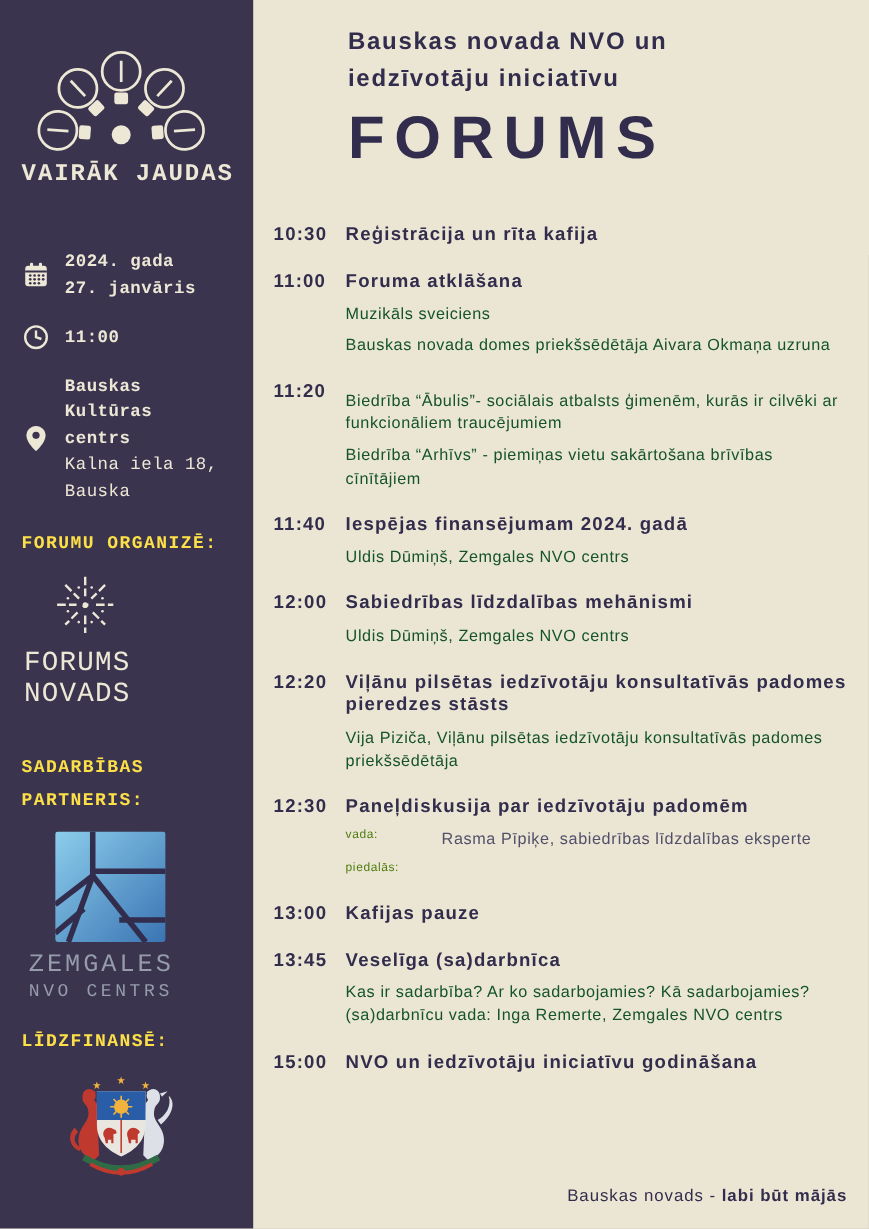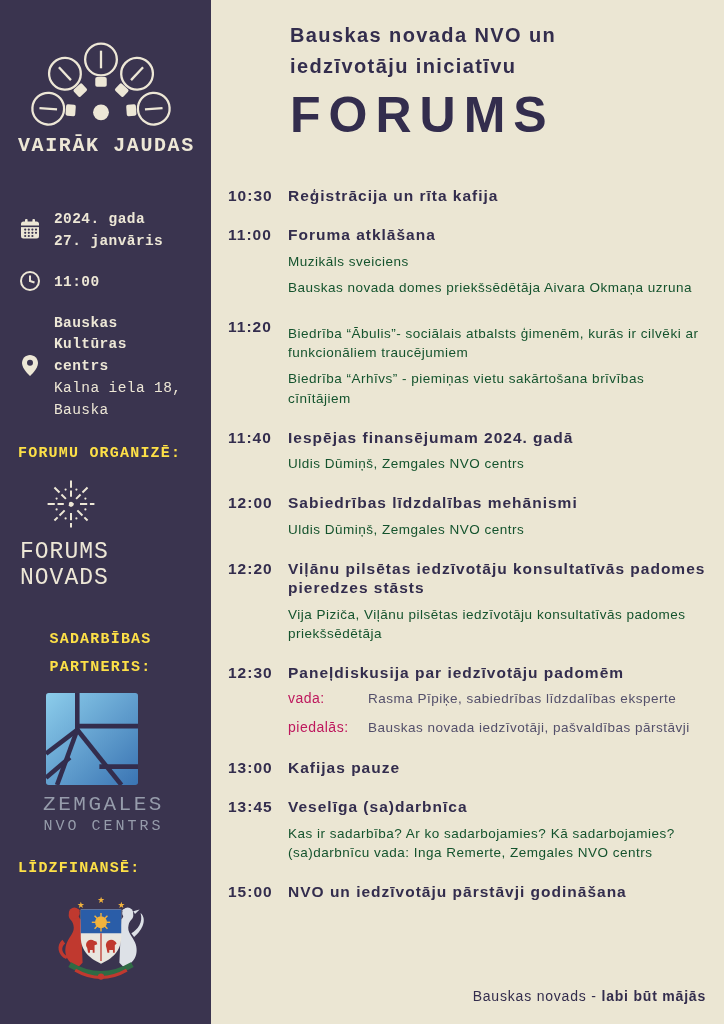--- a/index.html
+++ b/index.html
@@ -27,21 +27,21 @@
   .info .txt b { font-weight:bold; }
   .pink-heading {
     color:#fde047; font-weight:bold; font-size:15px; letter-spacing:1.2px;
     line-height:1.9; margin-top:4px;
   }
   .org-logo { margin:8px 0 0 26px; }
   .org-name {
     font-size:23px; letter-spacing:1px; line-height:1.15; color:#ede7d6;
     margin:8px 0 0 2px;
   }
-  .partner-block { margin-top:30px;text-align:center; }
+  .partner-block { margin-top:30px; }
   .znc-logo { margin:10px 0 0 28px; display:block; }
   .znc-name { margin:8px 0 0 6px; color:#969cab; }
   .znc-name .l1 { font-size:21px; letter-spacing:2.5px; }
   .znc-name .l2 { font-size:15px; letter-spacing:3px; margin-top:2px; }
   .fin-block { margin-top:16px; }
   .coa { display:block; margin:8px auto 0; }
   
   .main {
     flex:1; display:flex; flex-direction:column;
     padding:20px 14px 20px 17px; color:#332d4d;
@@ -61,21 +61,21 @@
   }
   .details { margin-top:7px; max-width:470px; }
   .details p {
     font-size:13.5px; color:#14532d; letter-spacing:0.5px; line-height:1.42;
     margin-bottom:7px;
   }
   .details p:last-child { margin-bottom:0; }
   .detail-row { display:flex; margin-bottom:9px; }
   .detail-row:last-child { margin-bottom:0; }
   .detail-row .dl {
-    flex:0 0 80px; font-size:14px; color:#be185d; letter-spacing:0.5px; line-height:1.42;
+    flex:0 0 80px; font-size:10px; color:#4d7c0f; letter-spacing:0.5px; line-height:1.42;
   }
   .detail-row .dt {
     font-size:13.5px; color:#534f6a; letter-spacing:0.5px; line-height:1.42;
   }
   .footer {
     margin-top:auto; align-self:flex-end; font-size:14px; letter-spacing:0.8px;
     color:#332d4d; padding-right:4px;
   }
   .footer b { font-weight:bold; }
 </style>
@@ -349,21 +349,20 @@
         <div class="time">12:30</div>
         <div class="body">
           <div class="title">Paneļdiskusija par iedzīvotāju padomēm</div>
           <div class="details">
             <div class="detail-row">
               <span class="dl">vada:</span>
               <span class="dt">Rasma Pīpiķe, sabiedrības līdzdalības eksperte</span>
             </div>
             <div class="detail-row">
               <span class="dl">piedalās:</span>
-              <span class="dt">Bauskas novada iedzīvotāji, pašvaldības pārstāvji</span>
             </div>
           </div>
         </div>
       </div>
 
       <div class="item">
         <div class="time">13:00</div>
         <div class="body">
             <div class="title">Kafijas pauze</div>
           </div>
@@ -375,21 +374,21 @@
           <div class="title">Veselīga (sa)darbnīca</div>
           <div class="details">
             <p>Kas ir sadarbība? Ar ko sadarbojamies? Kā sadarbojamies? (sa)darbnīcu vada: Inga Remerte, Zemgales NVO centrs</p>
           </div>
         </div>
       </div>
 
       <div class="item">
         <div class="time">15:00</div>
         <div class="body">
-            <div class="title">NVO un iedzīvotāju pārstāvji godināšana</div>
+            <div class="title">NVO un iedzīvotāju iniciatīvu godināšana</div>
           </div>
       </div>
 
 
     </section>
 
     <div class="footer">
       <span>Bauskas novads -</span>
       <b>labi būt mājās</b>
     </div>

